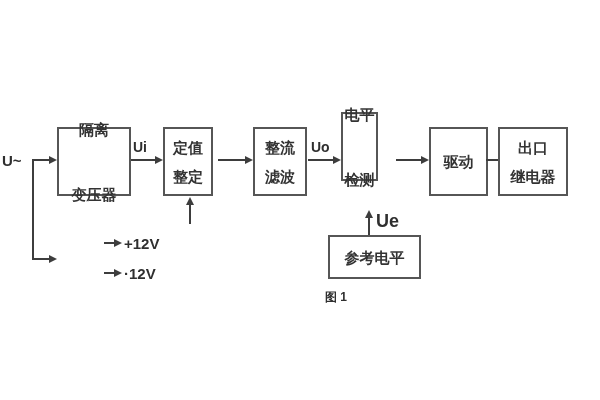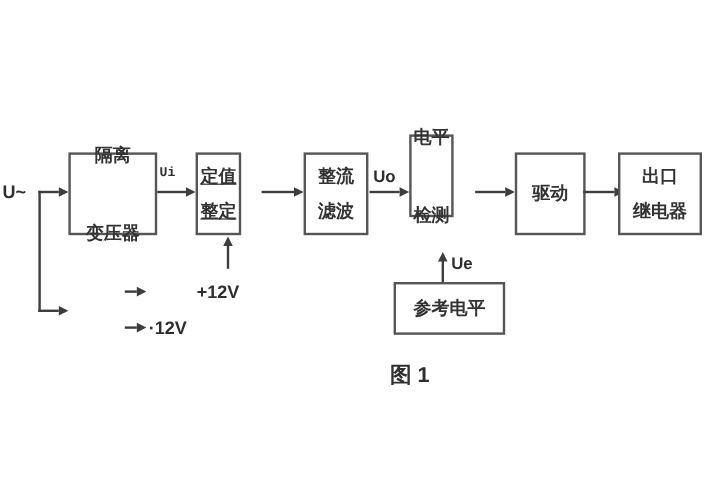--- a/index.html
+++ b/index.html
@@ -25,25 +25,25 @@
     align-items: center;
     justify-content: center;
     font-size: 15px;
     font-weight: 600;
     color: #333333;
     line-height: 29px;
     text-align: center;
     white-space: nowrap;
   }
   .b-iso { left: 57px;  top: 127px; width: 74px; height: 69px; gap: 36px; }
-  .b-set { left: 163px; top: 127px; width: 38px; height: 69px; text-decoration: underline; }
+  .b-set { left: 163px; top: 127px; width: 50px; height: 69px; }
   .b-rec { left: 253px; top: 127px; width: 54px; height: 69px; }
   .b-lvl { left: 341px; top: 112px; width: 37px; height: 69px; gap: 36px; }
   .b-drv { left: 429px; top: 127px; width: 59px; height: 69px; }
-  .b-out { left: 515px; top: 127px; width: 70px; height: 69px; justify-content: center; }
+  .b-out { left: 498px; top: 127px; width: 70px; height: 69px; justify-content: center; }
   .b-pwr { left: 57px;  top: 224px; width: 47px; height: 69px; }
   .b-rat { left: 163px; top: 224px; width: 56px; height: 70px; }
   .b-ref { left: 328px; top: 235px; width: 93px; height: 44px; }
 
   .arrow-r {
     position: absolute;
     height: 2px;
     background: #3d3d3d;
   }
   .arrow-r::after {
@@ -90,26 +90,26 @@
   .v-ue  { left: 368px; top: 217px; height: 18px; }
 
   .lbl {
     position: absolute;
     font-weight: 600;
     color: #2f2f2f;
     line-height: 1;
     white-space: nowrap;
   }
   .l-src { left: 2px;   top: 153px; font-size: 15px; }
-  .l-ui  { left: 133px; top: 140px; font-size: 11px; font-family: Liberation Mono, monospace; }
+  .l-ui  { left: 133px; top: 140px; font-size: 14px; }
   .l-uo  { left: 311px; top: 140px; font-size: 14px; }
-  .l-ue  { left: 376px; top: 212px; font-size: 14px; }
-  .l-p12 { left: 124px; top: 236px; font-size: 15px; margin-left: 40px; }
+  .l-ue  { left: 376px; top: 212px; font-size: 18px; }
+  .l-p12 { left: 124px; top: 236px; font-size: 15px; }
   .l-m12 { left: 124px; top: 266px; font-size: 15px; }
-  .l-cap { left: 280px; top: 303px; font-size: 18px; padding-left: 45px; }
+  .l-cap { left: 280px; top: 291px; font-size: 12px; padding-left: 45px; }
 </style>
 </head>
 <body>
 
 <div id="stage">
 
   <span class="lbl l-src">U~</span>
   <div class="vline v-branch"></div>
   <div class="arrow-r a-src"></div>
   <div class="arrow-r a-pwr"></div>

